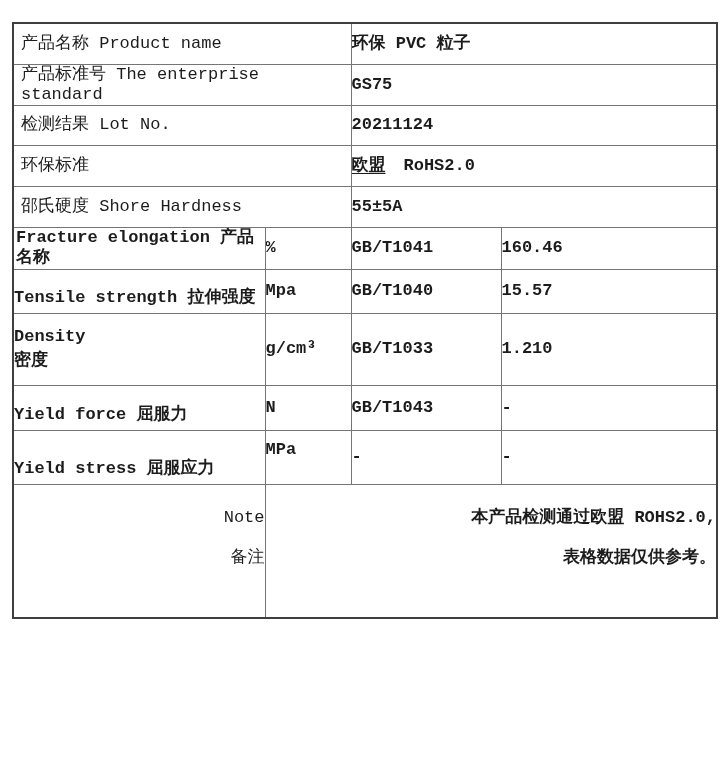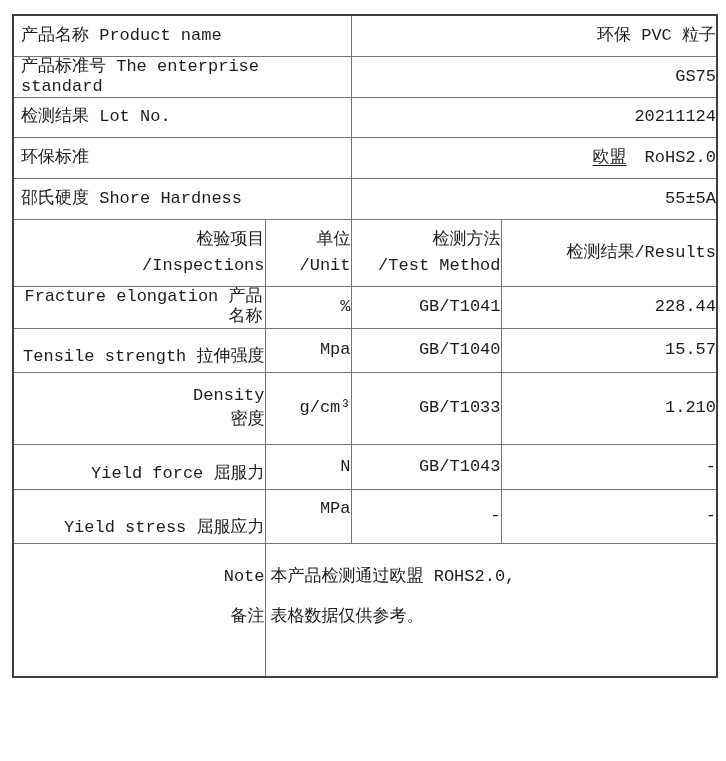--- a/index.html
+++ b/index.html
@@ -1,46 +1,46 @@
 <!DOCTYPE html>
 <html><head>
 <meta charset="utf-8">
 <style>
   html,body{margin:0;padding:0;background:#ffffff;}
   .page{position:relative;width:726px;height:761px;background:#ffffff;overflow:hidden;
         font-family:"Liberation Mono","DejaVu Sans Mono","DejaVu Sans",monospace;color:#1c1c1c;}
-  table.report{position:absolute;left:12px;top:14px;width:704px;border-collapse:collapse;
+  table.report{position:absolute;left:12px;top:22px;width:704px;border-collapse:collapse;
         table-layout:fixed;border:2px solid #3f3f3f;}
   td{border:1px solid #757575;font-size:17px;line-height:20px;vertical-align:middle;
      padding:0;overflow:hidden;}
   
   tr.r-info1{height:41px}tr.r-info2{height:41px}tr.r-info3{height:40px}
   tr.r-info4{height:41px}tr.r-info5{height:41px}
   tr.r-head{height:67px}
   tr.r-max{height:63px}
   tr.r-frac{height:42px}
   tr.r-tens{height:44px}
   tr.r-dens{height:72px}
   tr.r-yf{height:45px}
   tr.r-ys{height:54px}
   tr.r-note{height:134px}
   
   .lbl{text-align:left;padding-left:7px;}
-  .ctr{text-align:right;}
+  .ctr{text-align:left;font-weight:bold;}
   .two div{line-height:27px;}
   .hdr div{line-height:26px;}
   .lh20{line-height:20px;padding-left:2px;padding-right:2px;}
   .lh24 div{line-height:24px;}
   .vb{vertical-align:bottom;padding-bottom:5px;}
   .vt{vertical-align:top;padding-top:9px;}
   .note-l{vertical-align:top;text-align:right;padding-top:13px;}
   .note-l div{line-height:40px;}
-  .note-c{vertical-align:top;text-align:left;padding-top:13px;padding-left:5px;}
+  .note-c{vertical-align:top;text-align:right;padding-top:13px;padding-left:5px;font-weight:bold;}
   .note-c div{line-height:40px;}
-  .ul{text-decoration:underline;text-underline-offset:3px;margin-left:34px;}
+  .ul{text-decoration:underline;text-underline-offset:3px;}
   .sp{display:inline-block;width:18px;}
 </style>
 </head>
 <body>
 
 <div class="page">
   <table class="report">
     <colgroup>
       <col style="width:252px">
         <col style="width:86px">
@@ -65,44 +65,27 @@
       <td colspan="2" class="lbl">环保标准</td>
       <td colspan="2" class="ctr">
         <span class="ul">欧盟</span><span class="sp"></span><span>RoHS2.0</span>
       </td>
     </tr>
     <tr class="r-info5">
       <td colspan="2" class="lbl">邵氏硬度 Shore Hardness</td>
       <td colspan="2" class="ctr">55±5A</td>
     </tr>
 
-    <tr class="r-head">
-      <td class="ctr hdr">
-        <div>检验项目</div>
-        <div>/Inspections</div>
-      </td>
-      <td class="ctr hdr">
-        <div>单位</div>
-        <div>/Unit</div>
-      </td>
-      <td class="ctr hdr">
-        <div>检测方法</div>
-        <div>/Test Method</div>
-      </td>
-      <td class="ctr hdr">
-        <div>检测结果/Results</div>
-      </td>
-    </tr>
 
 
     <tr class="r-frac">
       <td class="ctr lh20">Fracture elongation 产品名称</td>
       <td class="ctr">%</td>
       <td class="ctr">GB/T1041</td>
-      <td class="ctr">228.44</td>
+      <td class="ctr">160.46</td>
     </tr>
 
     <tr class="r-tens">
       <td class="ctr vb">Tensile strength 拉伸强度</td>
       <td class="ctr">Mpa</td>
       <td class="ctr">GB/T1040</td>
       <td class="ctr">15.57</td>
     </tr>
 
     <tr class="r-dens">

